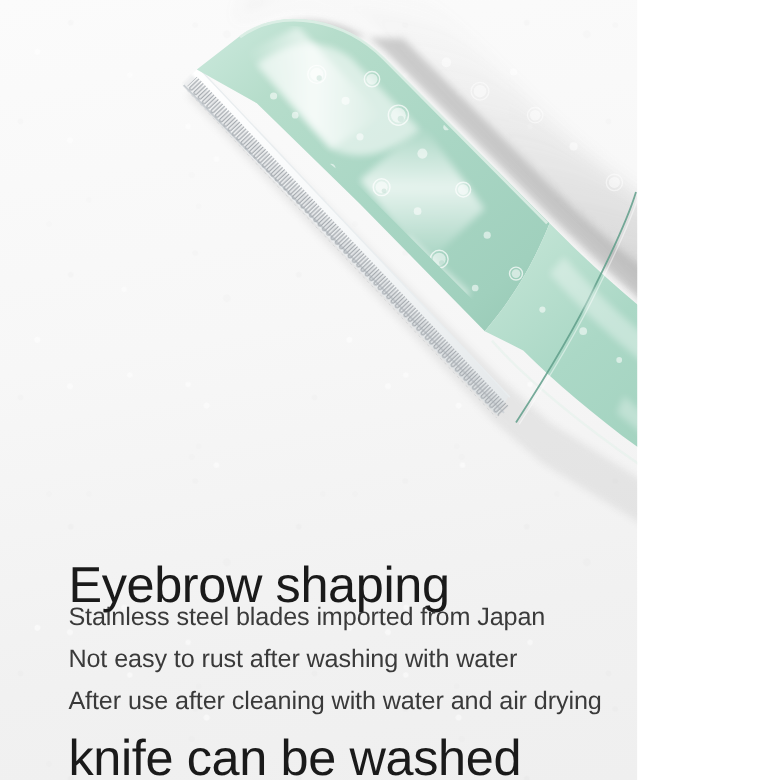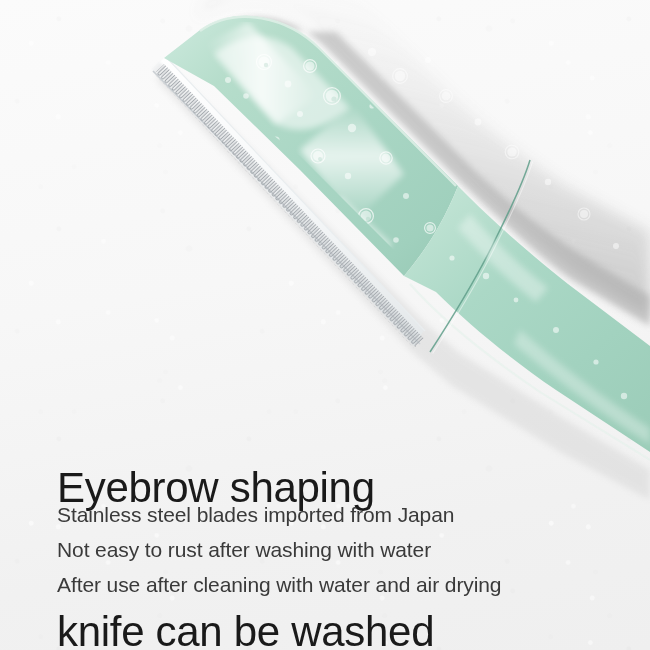--- a/index.html
+++ b/index.html
@@ -8,21 +8,21 @@
   }
   body {
     width: 650px;
     height: 650px;
     overflow: hidden;
     font-family: "Liberation Sans", sans-serif;
   }
 
   #canvas {
     position: relative;
-    width: 650px;
+    width: 531px;
     height: 650px;
     overflow: hidden;
     background: #fafafa;
   }
 
   
   .bg-base {
     position: absolute;
     inset: 0;
     background: linear-gradient(170deg, #fbfbfb 0%, #f7f7f7 42%, #f1f1f1 78%, #efefef 100%);

